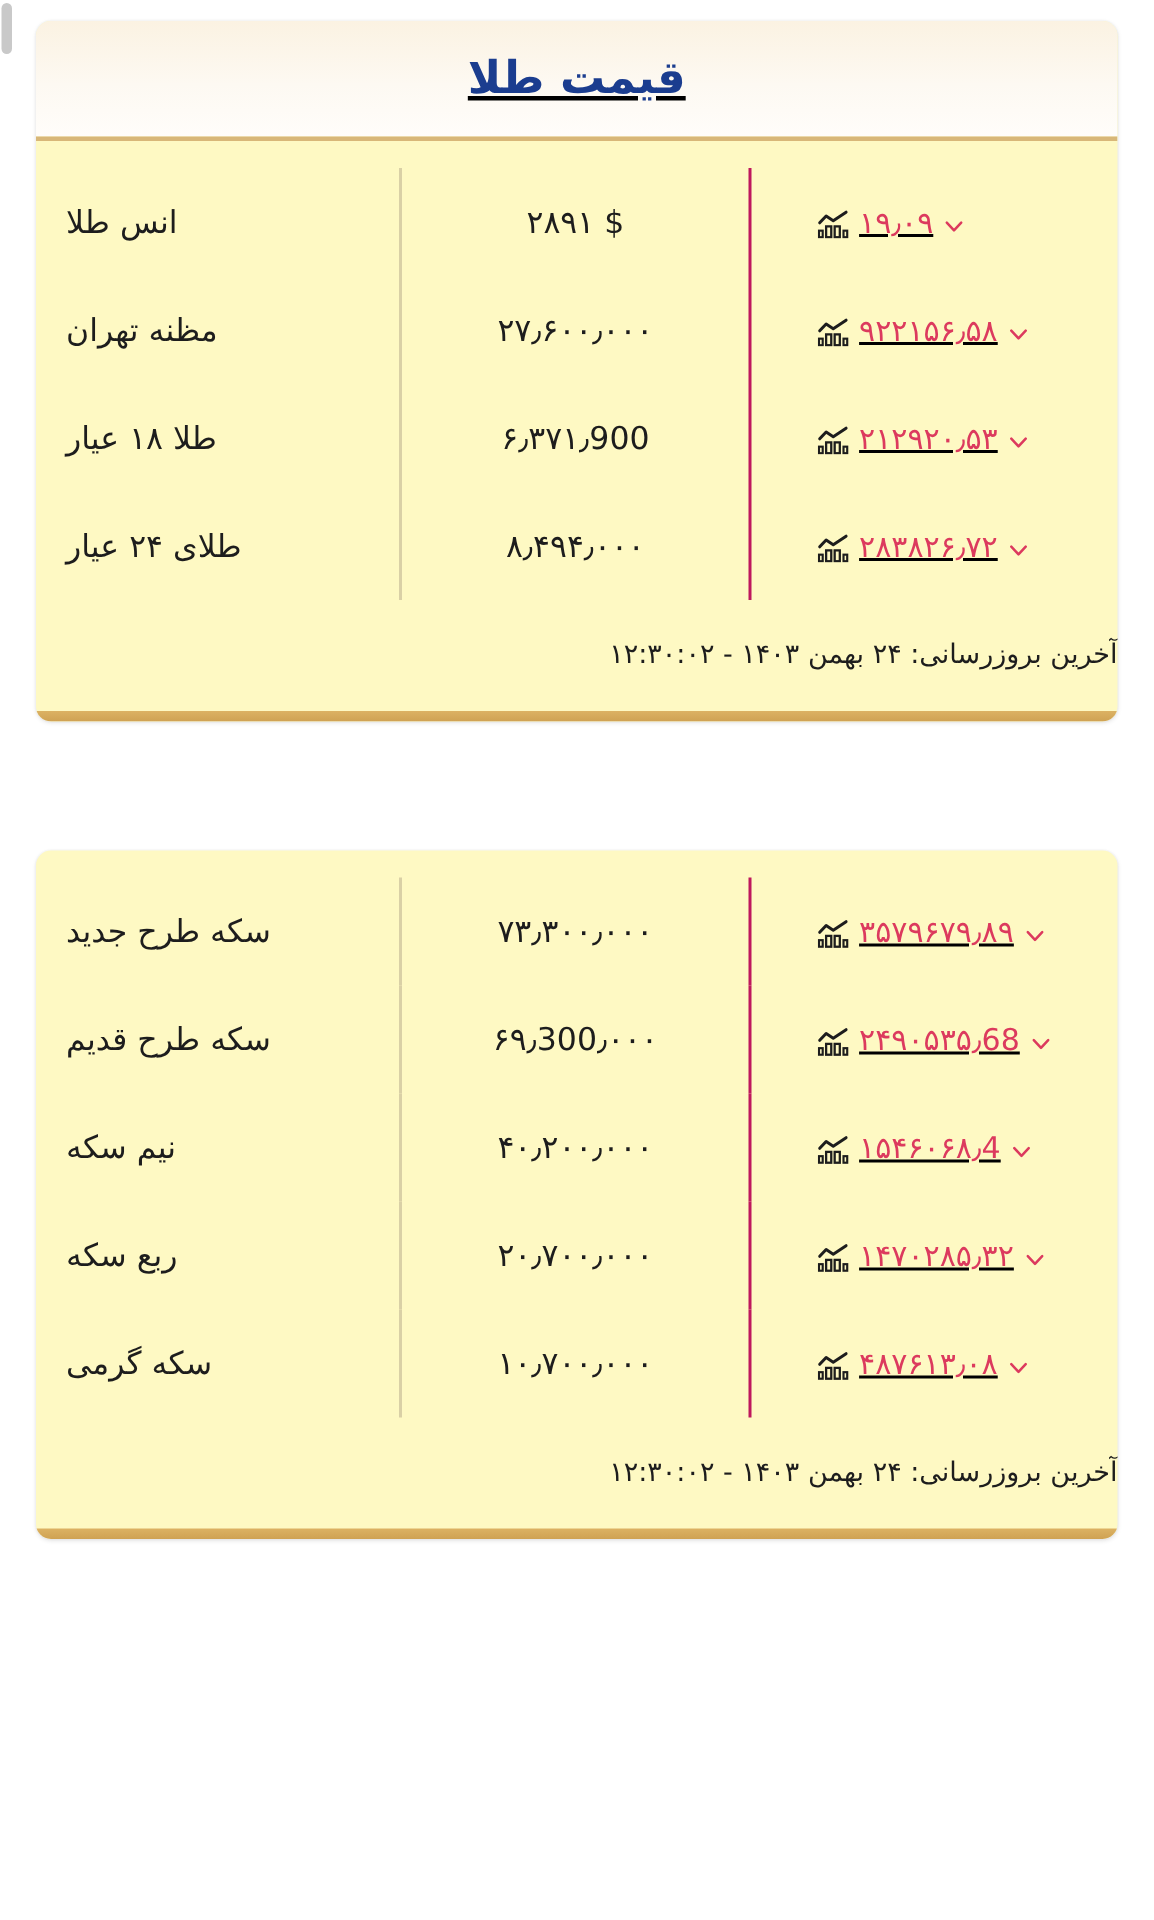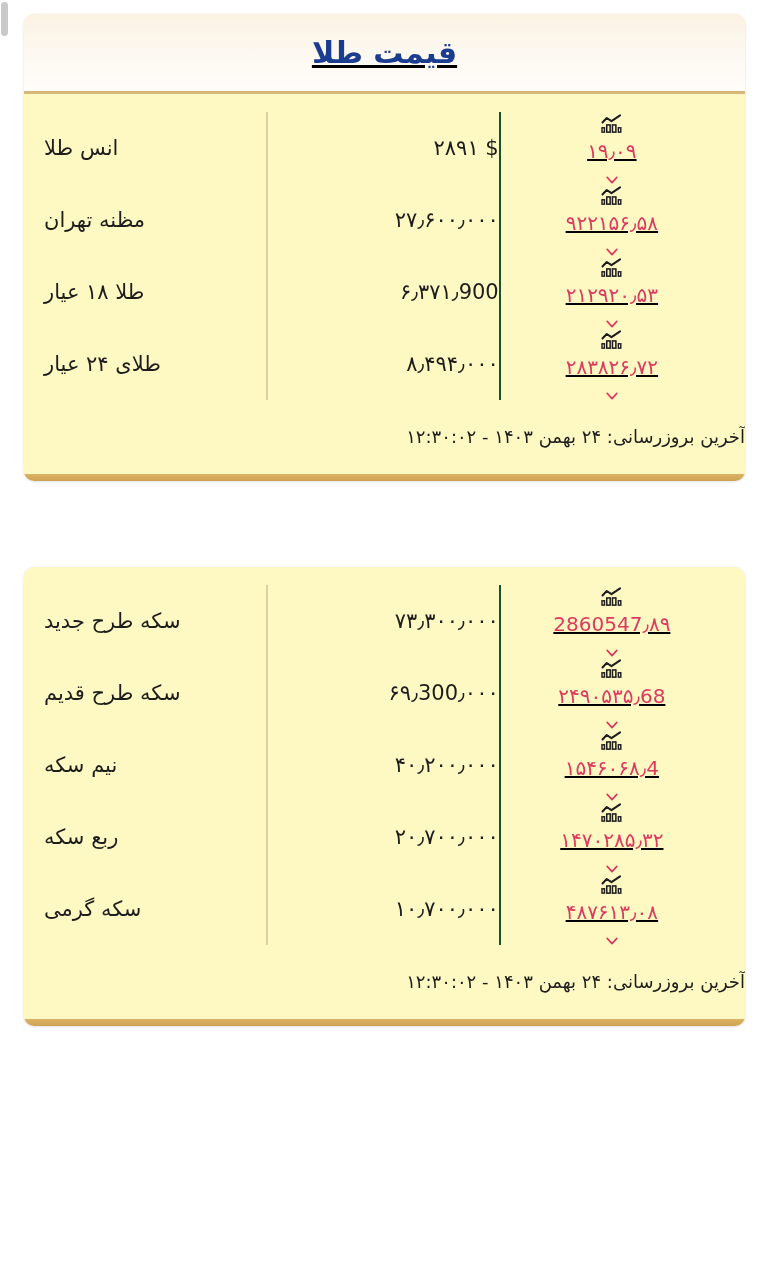--- a/index.html
+++ b/index.html
@@ -77,21 +77,22 @@
     height: 72px;
   }
 
   .col-name {
     width: 33%;
     text-align: left;
     padding-left: 20px !important;
   }
   .col-price {
     width: 34%;
-    border-right: 2px solid #14532d;
+    text-align: center;
+    border-right: 2px solid #be185d;
     border-left: 2px solid #d9d0a6;
   }
   .col-change {
     width: 33%;
     text-align: right;
     padding-right: 22px !important;
   }
 
   .name-text {
     font-size: 21px;
@@ -105,25 +106,25 @@
     font-size: 21px;
     color: #1d1d1d;
     direction: ltr;
     unicode-bidi: isolate;
     display: inline-block;
     letter-spacing: 0.3px;
   }
 
   .change-cell {
     display: flex;
-    flex-direction: column;
     align-items: center;
     justify-content: flex-start;
     gap: 7px;
     direction: ltr;
+    padding-left: 44px;
   }
   .chart-icon {
     display: inline-block;
     width: 21px;
     height: 19px;
     flex: 0 0 auto;
     position: relative;
     top: 1px;
   }
   .change-value {
@@ -275,21 +276,21 @@
               <tr>
                 <td class="col-change">
                   <span class="change-cell">
                     <span class="chart-icon"><svg viewBox="0 0 22 20" width="21" height="19" xmlns="http://www.w3.org/2000/svg">
                         <polyline points="1.5,9 6,4.2 11,7.5 20,1.5" fill="none" stroke="#1d1d1d" stroke-width="2.1" stroke-linecap="round" stroke-linejoin="round"></polyline>
                         <rect x="1" y="14.5" width="2.6" height="4.6" fill="none" stroke="#1d1d1d" stroke-width="1.5"></rect>
                         <rect x="6" y="11.5" width="3.6" height="7.6" fill="none" stroke="#1d1d1d" stroke-width="1.6"></rect>
                         <rect x="12" y="11.5" width="3.6" height="7.6" fill="none" stroke="#1d1d1d" stroke-width="1.6"></rect>
                         <rect x="18.2" y="14.5" width="2.6" height="4.6" fill="none" stroke="#1d1d1d" stroke-width="1.5"></rect>
                       </svg></span>
-                    <span class="change-value">2860547٫۸۹</span>
+                    <span class="change-value">۳۵۷۹۶۷۹٫۸۹</span>
                     <span class="chevron"><svg viewBox="0 0 16 16" width="14" height="14" xmlns="http://www.w3.org/2000/svg">
                         <polyline points="2.5,5 8,11 13.5,5" fill="none" stroke="#dc3a5e" stroke-width="1.9" stroke-linecap="round" stroke-linejoin="round"></polyline>
                       </svg></span>
                   </span>
                 </td>
                 <td class="col-price"><span class="price-text">۷۳٫۳۰۰٫۰۰۰</span></td>
                 <td class="col-name"><span class="name-text">سکه طرح جدید</span></td>
               </tr>
               <tr>
                 <td class="col-change">

